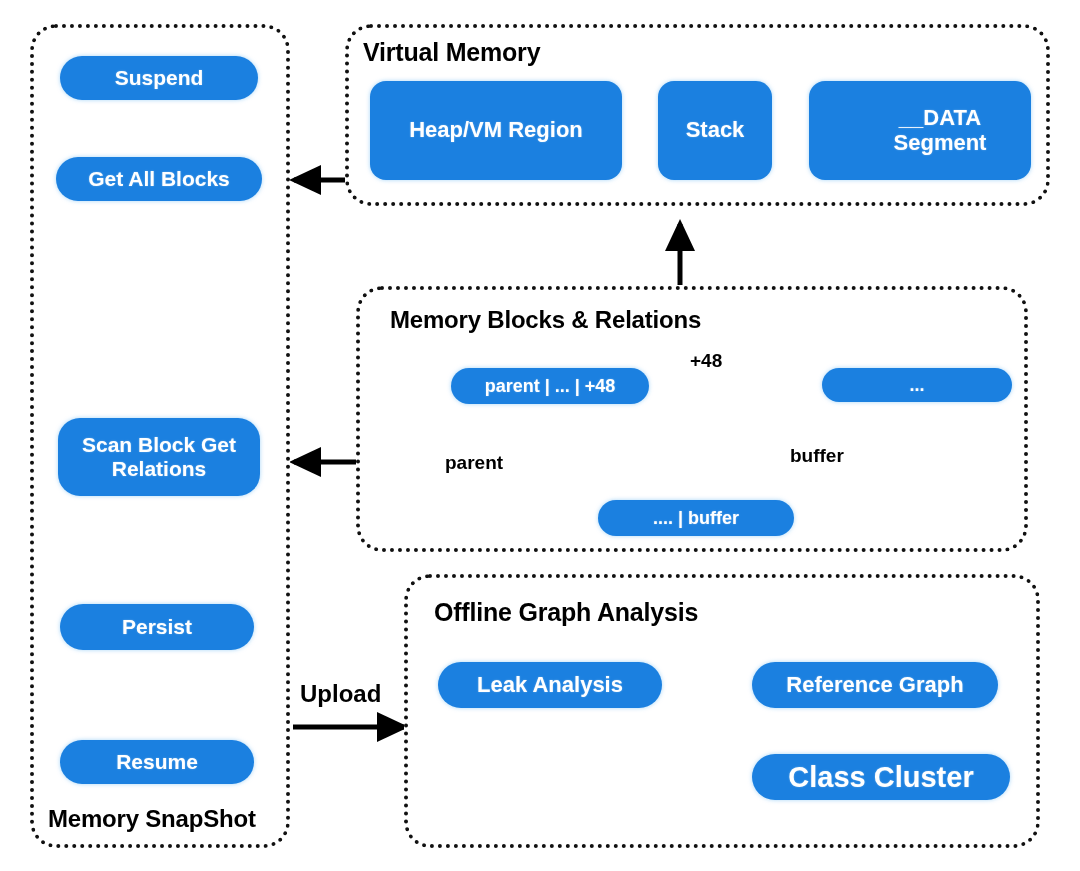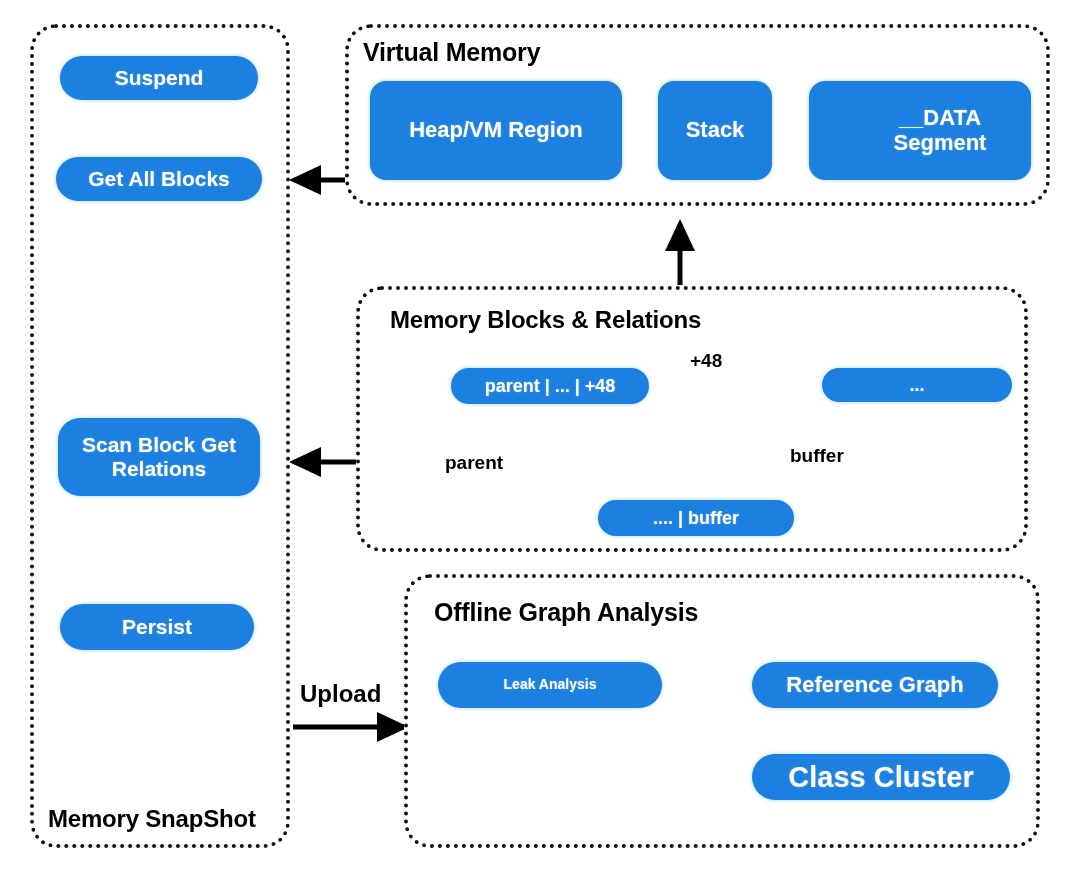--- a/index.html
+++ b/index.html
@@ -86,20 +86,21 @@
   </svg>
 
   <div class="panel" style="left:30px;top:24px;width:260px;height:824px;">
   </div>
   <div class="panel-title" style="left:48px;top:805px;font-size:24px;">Memory SnapShot</div>
 
   <div class="pill" style="left:60px;top:56px;width:198px;height:44px;font-size:21px;">Suspend</div>
   <div class="pill" style="left:56px;top:157px;width:206px;height:44px;font-size:21px;">Get All Blocks</div>
   <div class="pill" style="left:60px;top:604px;width:194px;height:46px;font-size:21px;">Persist</div>
   <div class="pill" style="left:58px;top:418px;width:202px;height:78px;font-size:21px;border-radius:22px;padding:0 16px;">Scan Block Get Relations</div>
+  <div class="pill" style="left:60px;top:740px;width:194px;height:44px;font-size:21px;">Resume</div>
 
   <div class="panel" style="left:345px;top:24px;width:705px;height:182px;"></div>
   <div class="panel-title" style="left:363px;top:38px;font-size:25px;">Virtual Memory</div>
 
   <div class="pill boxy" style="left:370px;top:81px;width:252px;height:99px;font-size:22px;">Heap/VM Region</div>
   <div class="pill boxy" style="left:658px;top:81px;width:114px;height:99px;font-size:22px;">Stack</div>
   <div class="pill boxy" style="left:809px;top:81px;width:222px;height:99px;font-size:22px;padding-left:48px;">__DATA Segment</div>
 
   <div class="panel" style="left:356px;top:286px;width:672px;height:266px;"></div>
   <div class="panel-title" style="left:390px;top:306px;font-size:24px;">Memory Blocks &amp; Relations</div>
@@ -108,19 +109,19 @@
   <div class="pill" style="left:822px;top:368px;width:190px;height:34px;font-size:18px;">...</div>
   <div class="pill" style="left:598px;top:500px;width:196px;height:36px;font-size:18px;">.... | buffer</div>
 
   <div class="edge-label" style="left:690px;top:350px;font-size:19px;">+48</div>
   <div class="edge-label" style="left:445px;top:452px;font-size:19px;">parent</div>
   <div class="edge-label" style="left:790px;top:445px;font-size:19px;">buffer</div>
 
   <div class="panel" style="left:404px;top:574px;width:636px;height:274px;"></div>
   <div class="panel-title" style="left:434px;top:598px;font-size:25px;">Offline Graph Analysis</div>
 
-  <div class="pill" style="left:438px;top:662px;width:224px;height:46px;font-size:14px;">Leak Analysis</div>
+  <div class="pill" style="left:438px;top:662px;width:224px;height:46px;font-size:22px;">Leak Analysis</div>
   <div class="pill" style="left:752px;top:662px;width:246px;height:46px;font-size:22px;">Reference Graph</div>
   <div class="pill" style="left:752px;top:754px;width:258px;height:46px;font-size:29px;">Class Cluster</div>
 
   <div class="edge-label" style="left:300px;top:680px;font-size:24px;">Upload</div>
 
 </div>
 
 </body></html>

